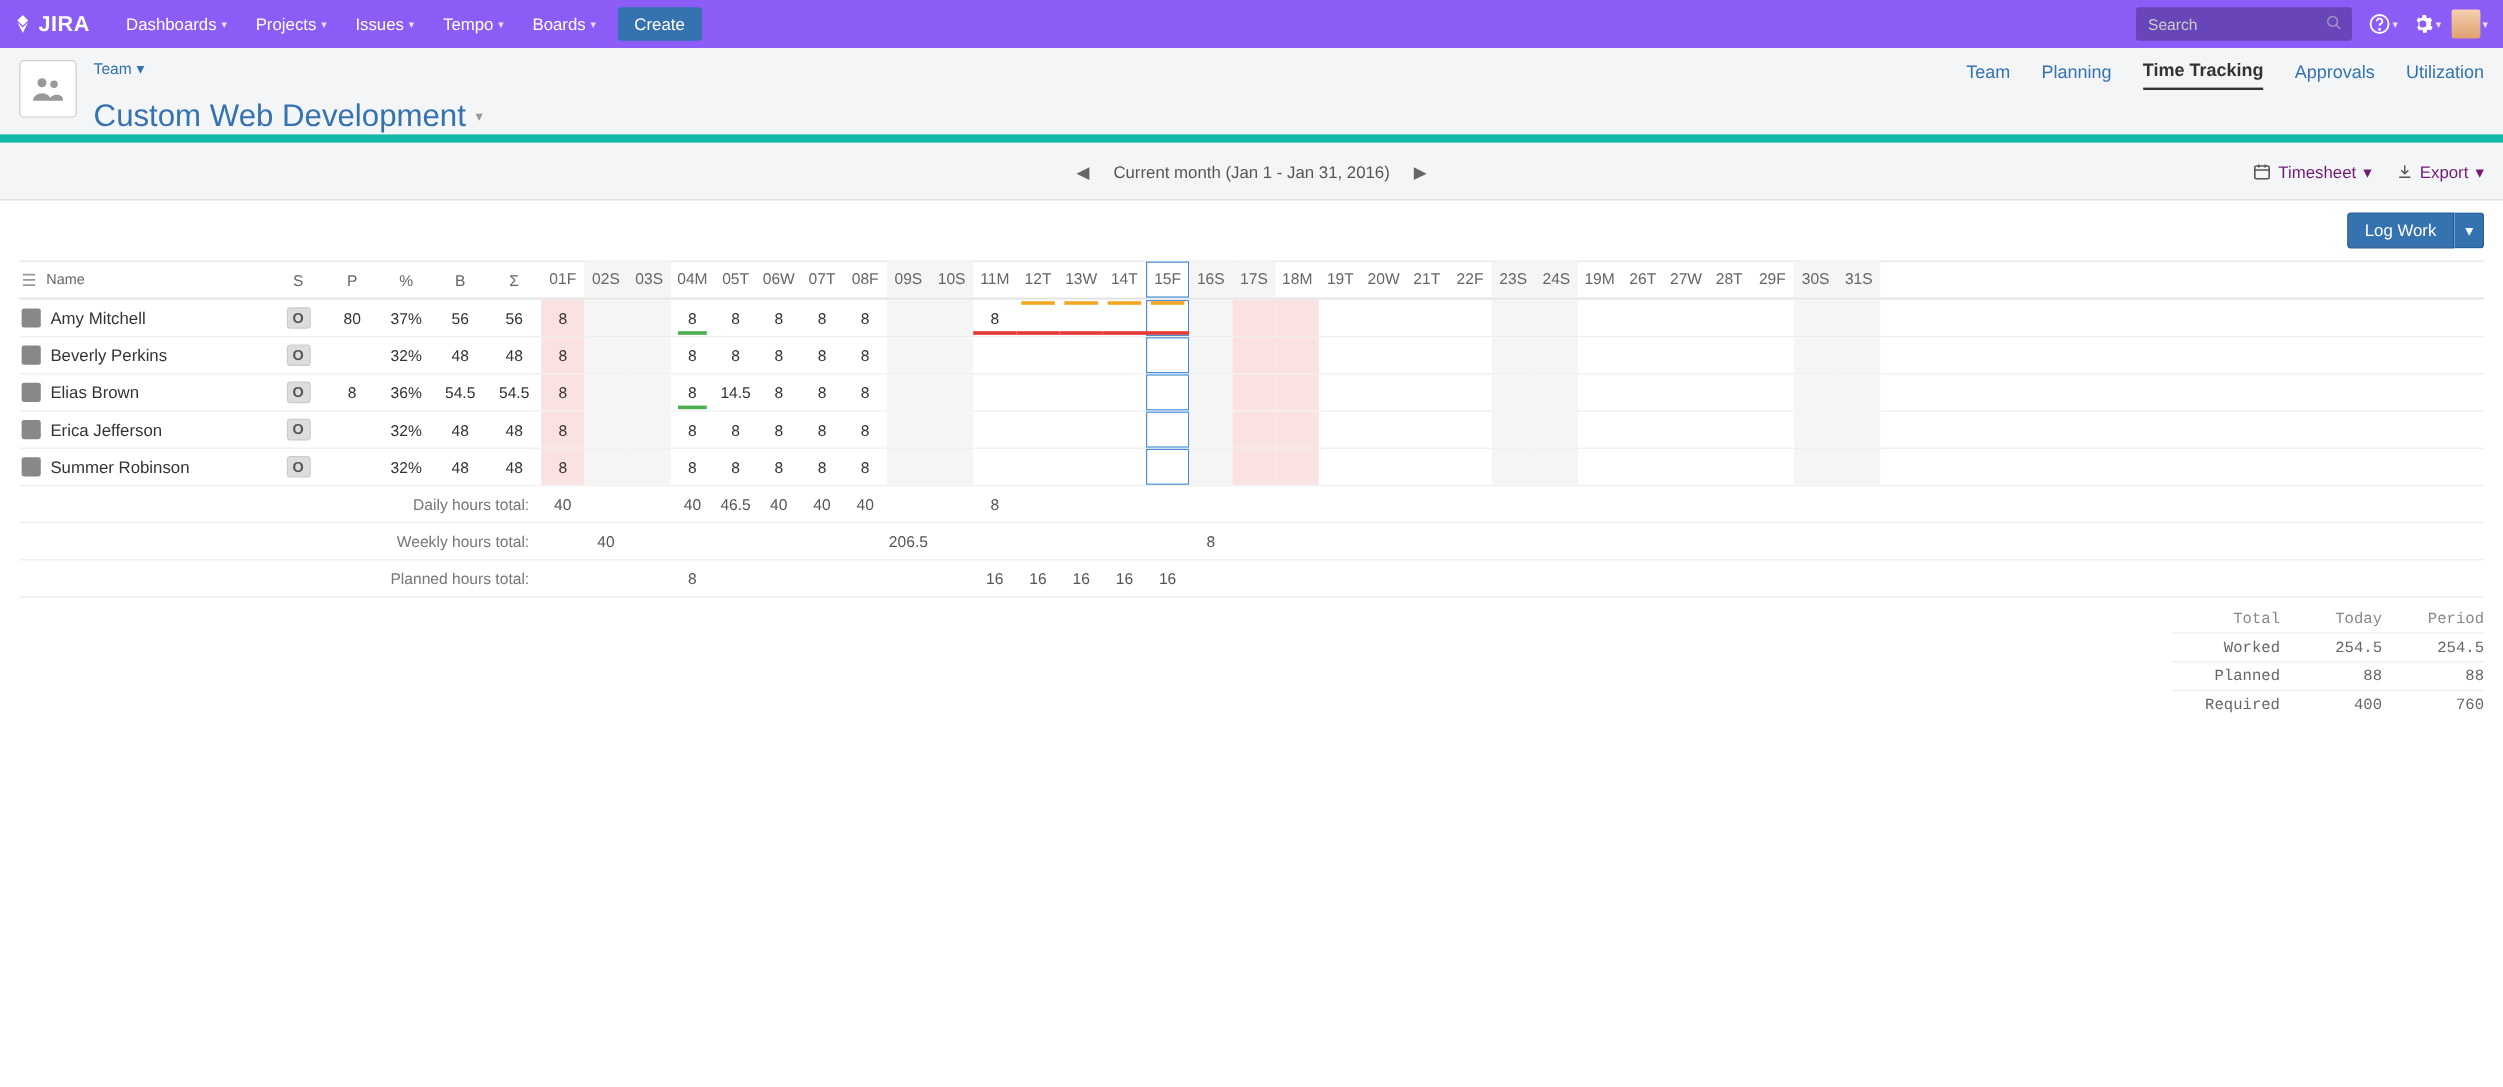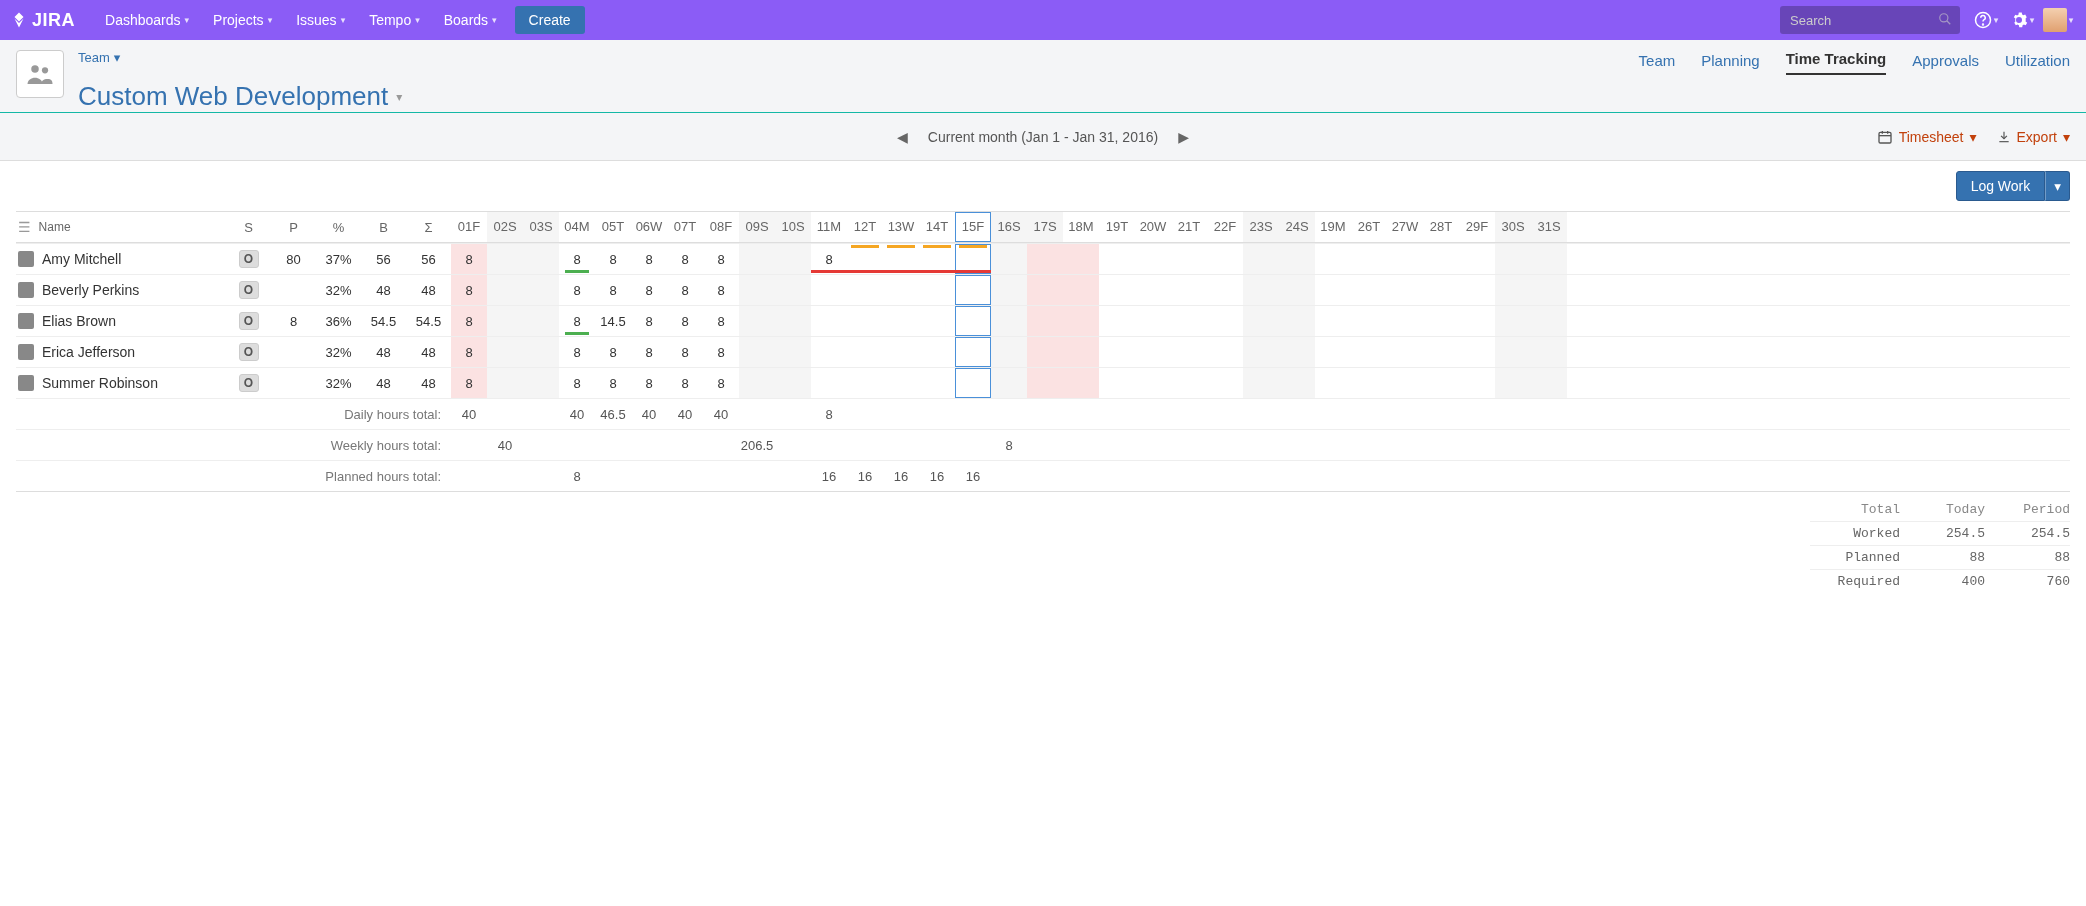--- a/index.html
+++ b/index.html
@@ -14,35 +14,35 @@
 .topnav .create-btn { background: #3572b0; border: none; color: #fff; padding: 6px 14px; border-radius: 3px; margin-left: 6px; cursor: pointer; font-size: 14px; }
 .topnav .spacer { flex: 1; }
 .topnav .search { background: rgba(0,0,0,0.25); border: none; border-radius: 3px; height: 28px; width: 180px; padding: 0 30px 0 10px; color: #fff; font-size: 13px; position: relative; }
 .topnav .search::placeholder { color: #ccc; }
 .topnav .search-wrap { position: relative; margin-right: 8px; padding-left: 36px; }
 .topnav .search-icon { position: absolute; right: 8px; top: 6px; opacity: 0.6; }
 .topnav .icon-btn { width: 36px; height: 40px; display: flex; align-items: center; justify-content: center; cursor: pointer; gap: 2px; }
 .topnav .avatar-img { width: 24px; height: 24px; border-radius: 2px; background: linear-gradient(#f4d0b0,#e0a070); display: inline-block; }
 
 
-.page-head { background: #f4f5f7; border-bottom: 1px solid #14b8a6; padding: 10px 16px 0 16px; }
+.page-head { background: #f4f5f7; border-bottom: 7px solid #14b8a6; padding: 10px 16px 0 16px; }
 .page-head .row1 { display: flex; align-items: flex-start; }
 .team-icon { width: 48px; height: 48px; border: 1px solid #ccc; border-radius: 4px; background: #fff; display: flex; align-items: center; justify-content: center; margin-right: 14px; }
 .team-icon svg { width: 30px; height: 30px; fill: #999; }
 .breadcrumb { font-size: 13px; color: #3572b0; display: flex; align-items: center; gap: 4px; }
 .page-title { font-size: 26px; color: #3572b0; font-weight: 400; display: flex; align-items: center; gap: 8px; margin-top: 16px; }
 .tabs-right { margin-left: auto; display: flex; gap: 26px; align-items: flex-end; padding-bottom: 8px; }
 .tabs-right .tab { color: #3572b0; cursor: pointer; padding-bottom: 6px; font-size: 15px; }
 .tabs-right .tab.active { color: #333; font-weight: bold; border-bottom: 2px solid #333; }
 
 
 .toolbar { background: #f4f5f7; border-bottom: 1px solid #ddd; height: 48px; display: flex; align-items: center; padding: 0 16px; position: relative; }
 .toolbar .period-nav { position: absolute; left: 50%; transform: translateX(-50%); display: flex; align-items: center; gap: 20px; color: #555; }
 .toolbar .period-nav .arrow { cursor: pointer; font-size: 14px; color: #666; }
-.toolbar .right-controls { margin-left: auto; display: flex; gap: 20px; align-items: flex-end; color: #c2410c; }
+.toolbar .right-controls { margin-left: auto; display: flex; gap: 20px; align-items: flex-end; color: #701a75; }
 .toolbar .right-controls .ctrl { display: flex; align-items: center; gap: 6px; cursor: pointer; font-size: 14px; }
 
 
 .logwork-row { display: flex; justify-content: flex-end; padding: 10px 16px; }
 .logwork-btn { background: #3572b0; color: #fff; border: 1px solid #2a5a8f; border-radius: 3px 0 0 3px; padding: 6px 14px; cursor: pointer; font-size: 14px; }
 .logwork-dd { background: #3572b0; color: #fff; border: 1px solid #2a5a8f; border-left: 1px solid rgba(255,255,255,0.3); border-radius: 0 3px 3px 0; padding: 6px 8px; cursor: pointer; }
 
 
 .sheet-wrap { overflow-x: auto; padding: 0 16px; }
 .sheet { display: grid; border-bottom: 1px solid #ddd; }

